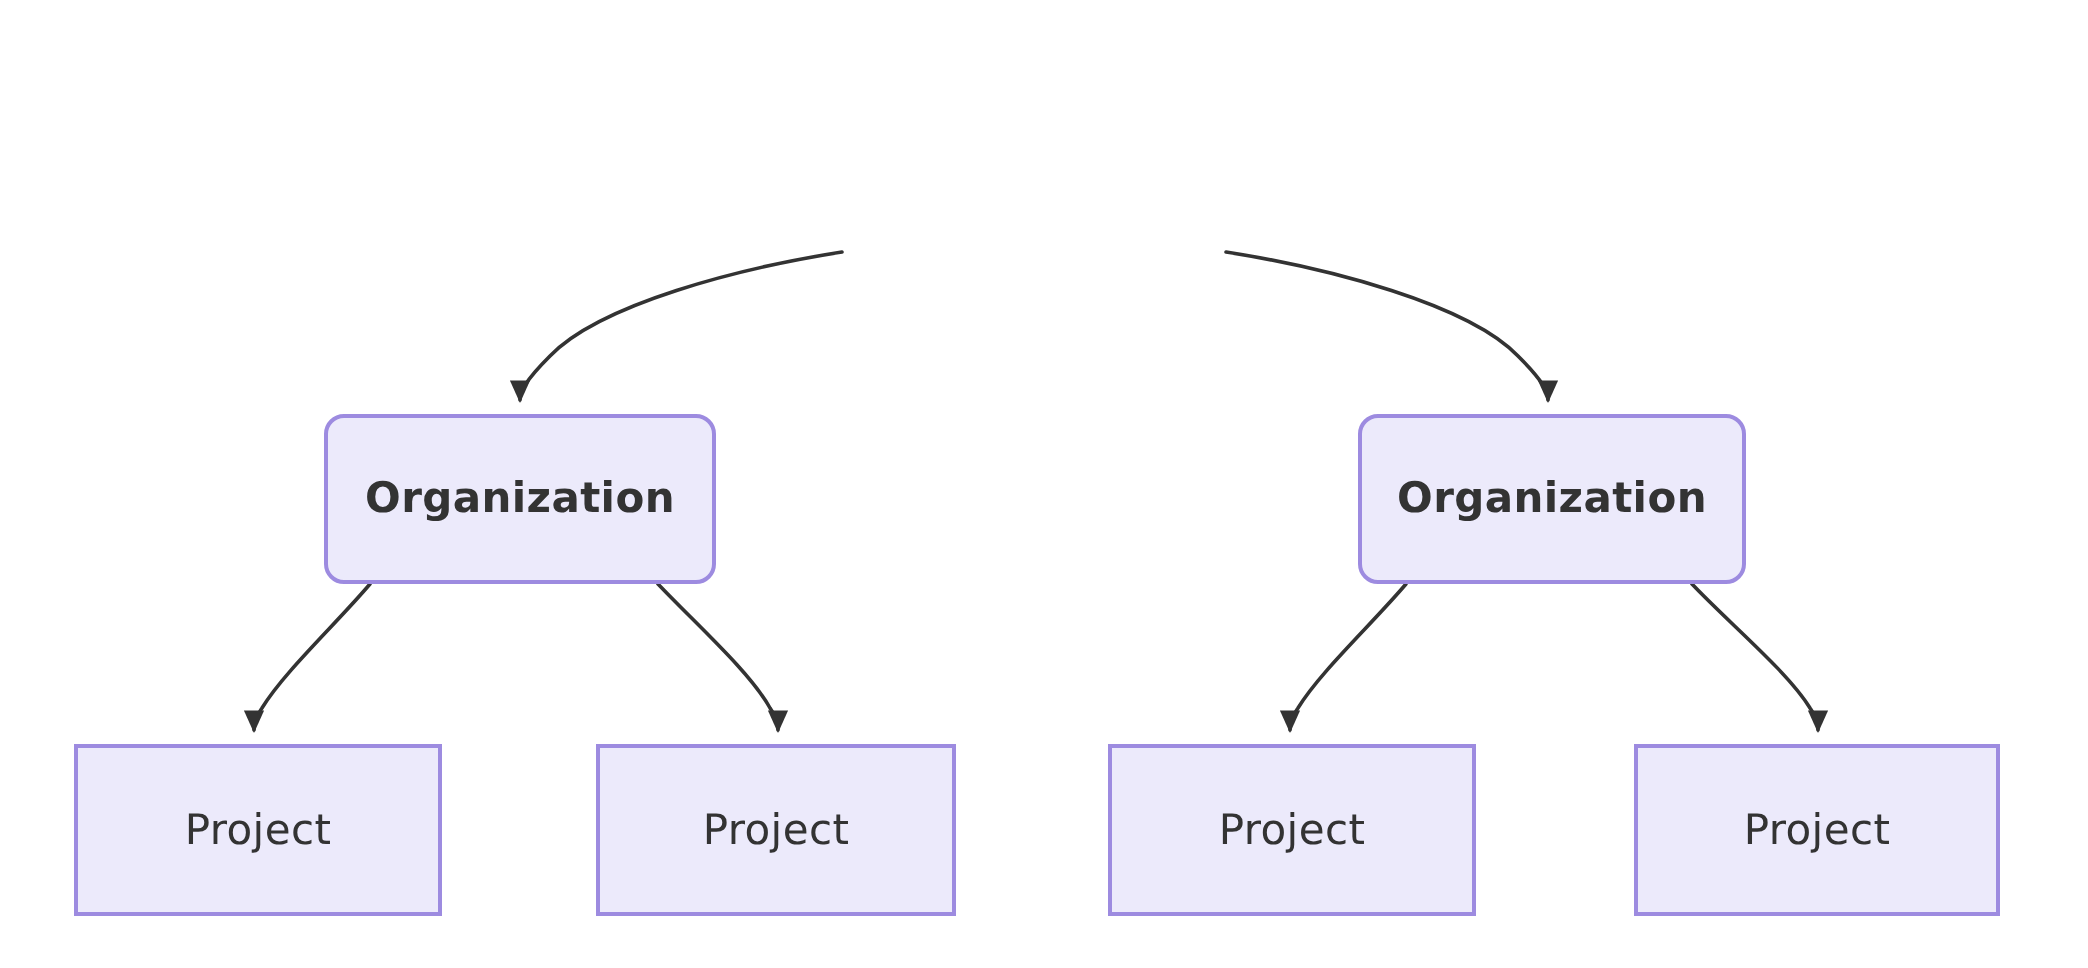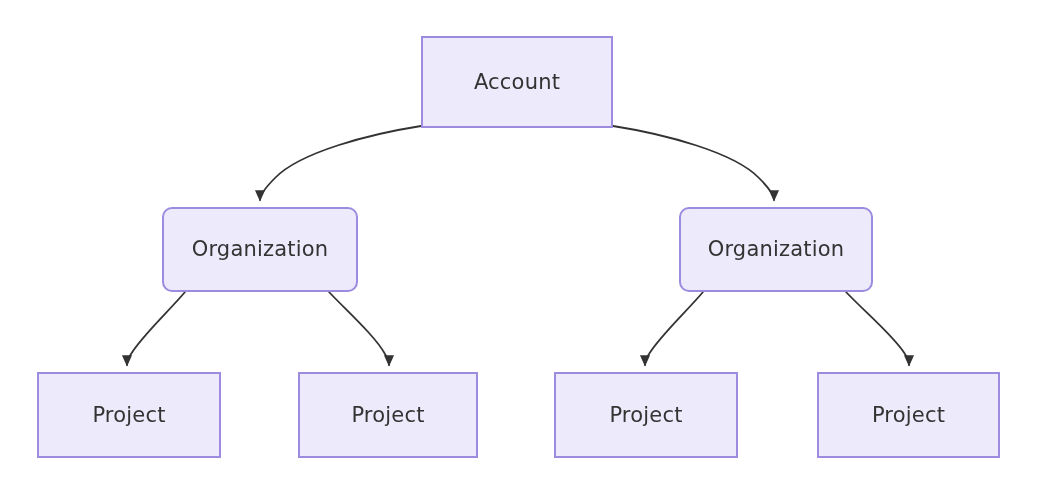--- a/index.html
+++ b/index.html
@@ -37,20 +37,21 @@
     color: #333333;
     font-size: 21px;
     font-weight: 400;
     letter-spacing: 0.2px;
     line-height: 1;
     white-space: nowrap;
     font-family: "DejaVu Sans", "Liberation Sans", sans-serif;
   }
   .node.rounded {
     border-radius: 10px;
+    font-weight: bold;
   }
   .node.sharp {
     border-radius: 0px;
   }
   .node-label {
     display: block;
     pointer-events: none;
   }
 </style>
 </head>
@@ -73,23 +74,20 @@
       <path d="M 185,292 C 168,312 142,336 131,354 C 127,360 127,362 127,365" marker-end="url(#arrowhead)"></path>
 
       <path d="M 329,292 C 348,312 375,336 385,354 C 389,360 389,362 389,365" marker-end="url(#arrowhead)"></path>
 
       <path d="M 703,292 C 686,312 660,336 649,354 C 645,360 645,362 645,365" marker-end="url(#arrowhead)"></path>
 
       <path d="M 846,292 C 865,312 894,336 905,354 C 909,360 909,362 909,365" marker-end="url(#arrowhead)"></path>
     </g>
   </svg>
 
-  <div class="node sharp" style="left:421px; top:36px; width:192px; height:92px;">
-    <span class="node-label">Account</span>
-  </div>
 
   <div class="node rounded" style="left:162px; top:207px; width:196px; height:85px;">
     <span class="node-label">Organization</span>
   </div>
 
   <div class="node rounded" style="left:679px; top:207px; width:194px; height:85px;">
     <span class="node-label">Organization</span>
   </div>
 
   <div class="node sharp" style="left:37px; top:372px; width:184px; height:86px;">

